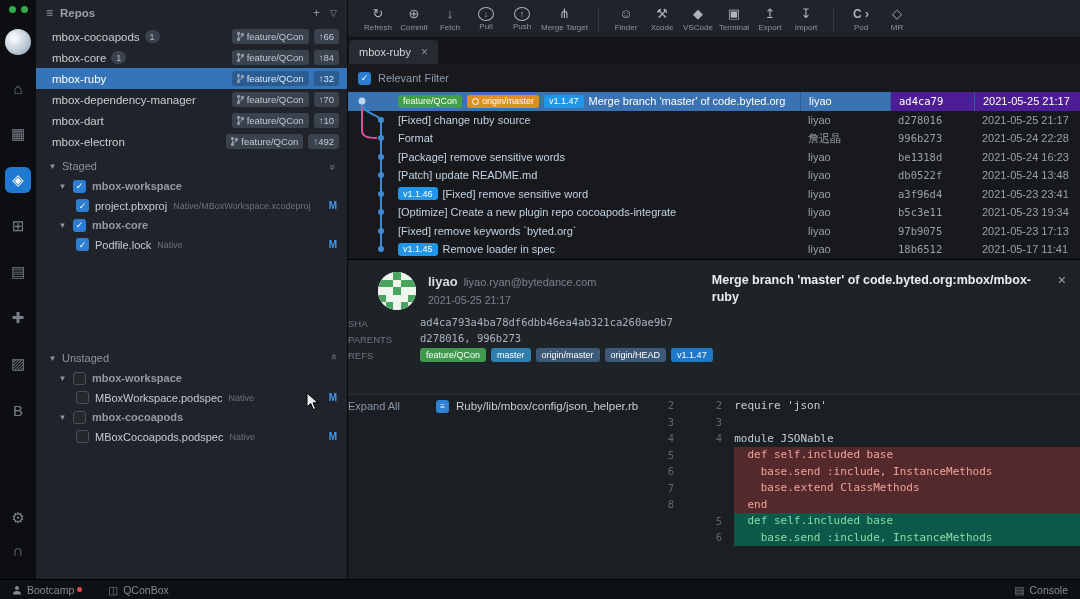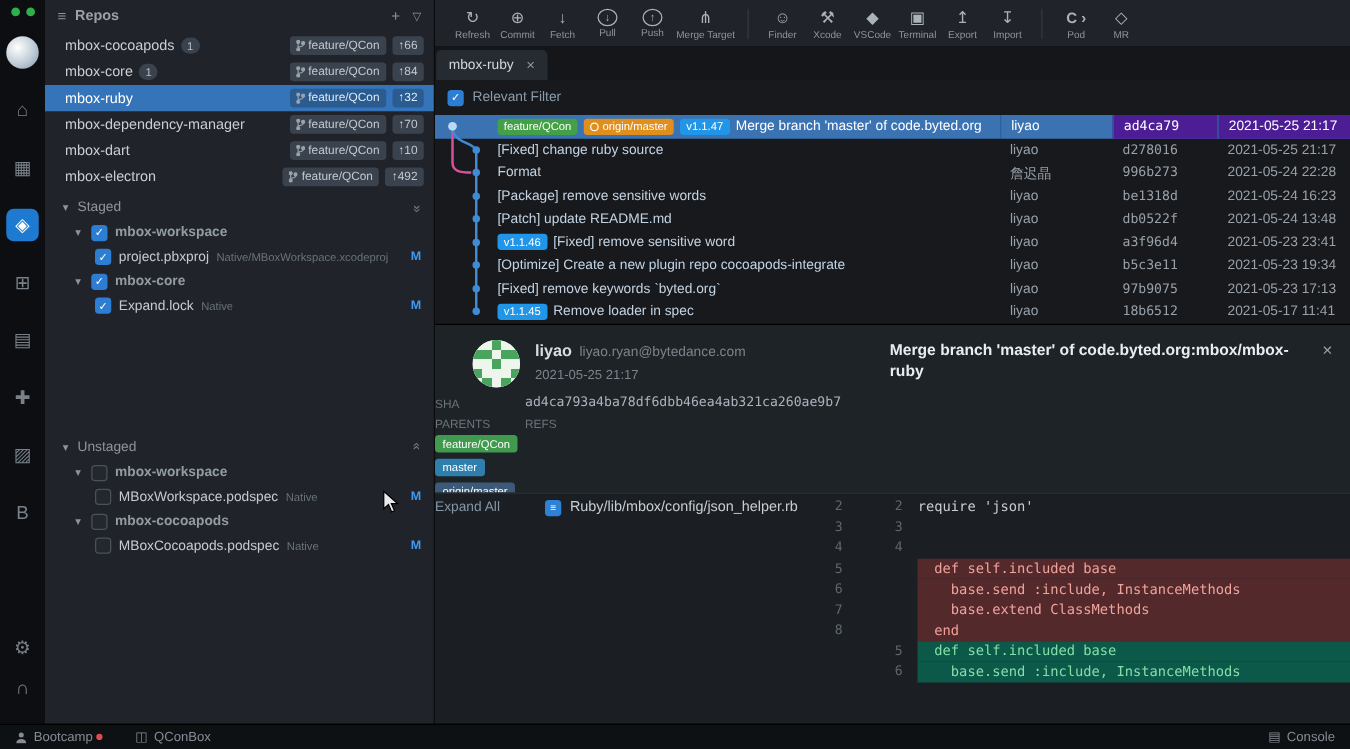--- a/index.html
+++ b/index.html
@@ -290,21 +290,21 @@
       <span class="caret">▾</span>
       <span class="cb on">
           <span>✓</span>
         </span>
       <span class="g-name">mbox-core</span>
     </div>
     <div class="tree-file">
       <span class="cb on">
           <span>✓</span>
         </span>
-      <span class="f-name">Expand.lock</span>
+      <span class="f-name">Podfile.lock</span>
       <span class="f-meta">Native</span>
       <span class="f-status">M</span>
     </div>
 
     <div class="section-header gap">
       <span class="caret">▾</span>
       <span>Unstaged</span>
       <span class="collapse up">»</span>
     </div>
     <div class="tree-group">
@@ -534,20 +534,21 @@
           <div><span class="d-name">liyao</span><span class="d-email">liyao.ryan@bytedance.com</span></div>
           <div class="d-date">2021-05-25 21:17</div>
         </div>
         <div class="d-title">Merge branch 'master' of code.byted.org:mbox/mbox-ruby</div>
         <span class="d-close">×</span>
       </div>
       <div class="d-grid">
         <span class="d-lbl">SHA</span>
         <span class="d-val">ad4ca793a4ba78df6dbb46ea4ab321ca260ae9b7</span>
         <span class="d-lbl">PARENTS</span>
+        <span class="d-val">d278016, 996b273</span>
         <span class="d-lbl">REFS</span>
         <span class="d-refs">
           <span class="rbadge green">feature/QCon</span>
           <span class="rbadge teal">master</span>
           <span class="rbadge slate">origin/master</span>
           <span class="rbadge slate">origin/HEAD</span>
           <span class="rbadge blue">v1.1.47</span>
         </span>
       </div>
     </div>
@@ -567,20 +568,21 @@
             <span class="ltext">require 'json'</span>
           </div>
         <div class="cline ctx">
             <span class="ln">3</span>
             <span class="ln">3</span>
             <span class="ltext"></span>
           </div>
         <div class="cline ctx">
             <span class="ln">4</span>
             <span class="ln">4</span>
+            <span class="ltext">module JSONable</span>
           </div>
         <div class="cline rem">
             <span class="ln">5</span>
             <span class="ln"></span>
             <span class="ltext">  def self.included base</span>
           </div>
         <div class="cline rem">
             <span class="ln">6</span>
             <span class="ln"></span>
             <span class="ltext">    base.send :include, InstanceMethods</span>

